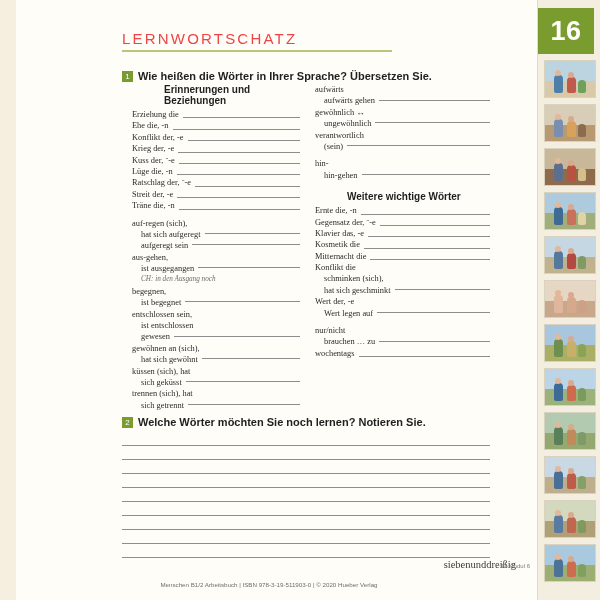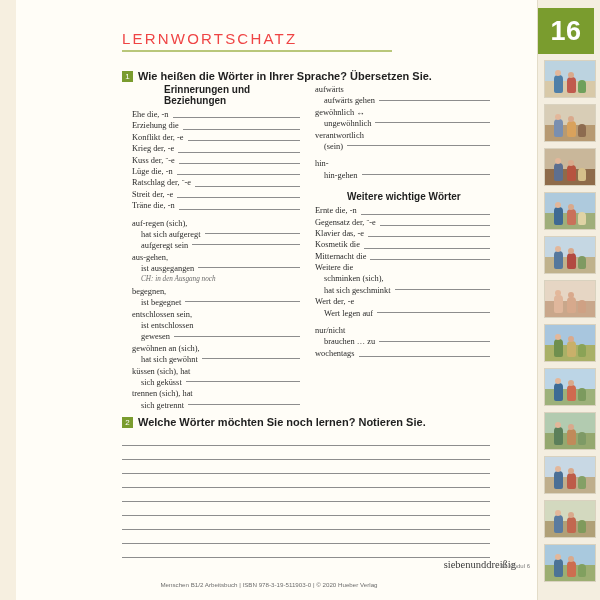--- a/index.html
+++ b/index.html
@@ -240,25 +240,25 @@
     <div class="title-rule"></div>
 
     <div class="ex" style="left:12px;top:66px;width:400px;">
       <span class="ex-num">1</span><span class="ex-title">Wie heißen die Wörter in Ihrer Sprache? Übersetzen Sie.</span>
     </div>
 
     <div class="ex" style="left:22px;top:84px;width:168px;">
       <div class="col-head">Erinnerungen und Beziehungen</div>
       <div class="wordlist" id="left-list">
           <div class="row">
+            <span class="w">Erziehung die</span>
+            <span class="line"></span>
+          </div>
+          <div class="row">
             <span class="w">Ehe die, -n</span>
-            <span class="line"></span>
-          </div>
-          <div class="row">
-            <span class="w">Erziehung die</span>
             <span class="line"></span>
           </div>
           <div class="row">
             <span class="w">Konflikt der, -e</span>
             <span class="line"></span>
           </div>
           <div class="row">
             <span class="w">Krieg der, -e</span>
             <span class="line"></span>
           </div>
@@ -406,21 +406,21 @@
           </div>
           <div class="row">
             <span class="w">Kosmetik die</span>
             <span class="line"></span>
           </div>
           <div class="row">
             <span class="w">Mitternacht die</span>
             <span class="line"></span>
           </div>
           <div class="row">
-            <span class="w">Weitere die</span>
+            <span class="w">Konflikt die</span>
             <span class="noline"></span>
           </div>
           <div class="row indent">
             <span class="w">schminken (sich),</span>
             <span class="noline"></span>
           </div>
           <div class="row indent">
             <span class="w">hat sich geschminkt</span>
             <span class="line"></span>
           </div>

